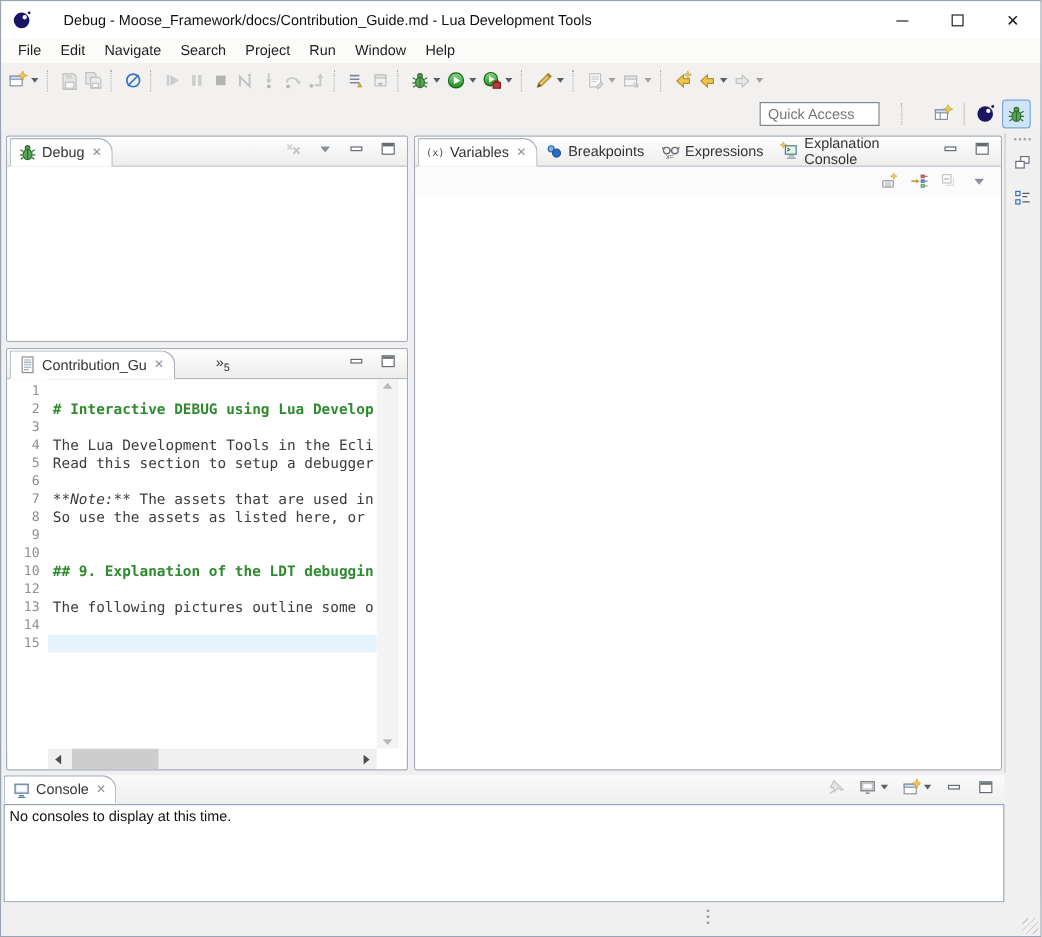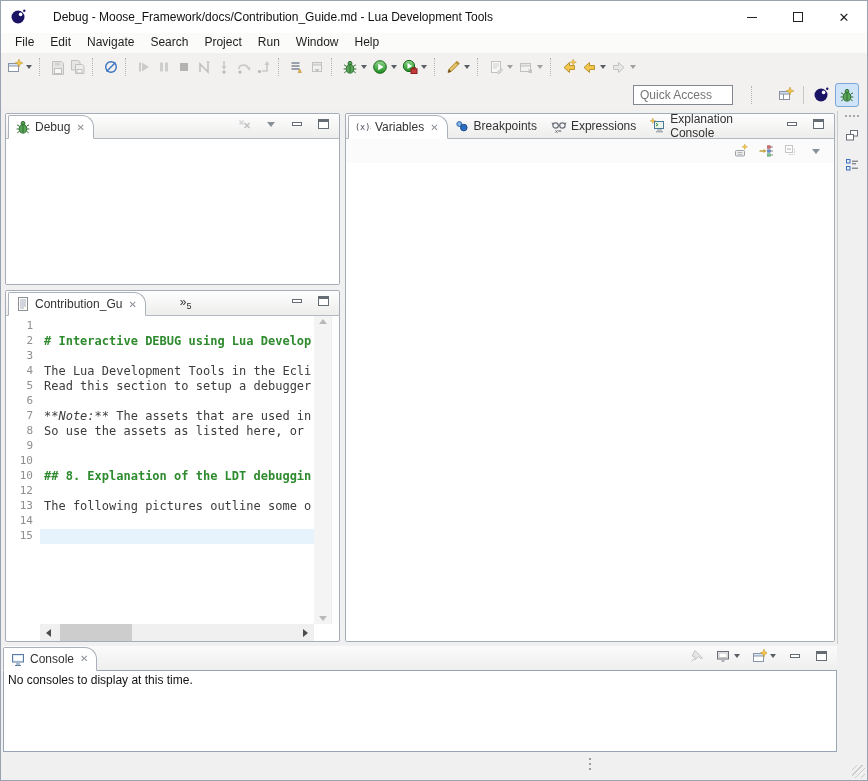--- a/index.html
+++ b/index.html
@@ -74,21 +74,21 @@
   .chev-l { width:0;height:0;border-top:4px solid transparent;border-bottom:4px solid transparent;border-right:5px solid #4c4c4c; }
   .chev-r { width:0;height:0;border-top:4px solid transparent;border-bottom:4px solid transparent;border-left:5px solid #4c4c4c; }
   .htrack { flex:1; height:17px; position:relative; }
   .hthumb { position:absolute; left:3px; top:0; width:30%; height:17px; background:#cdcdcd; }
 
   
   .view-toolbar-row { height:24px; flex:0 0 auto; background:#fbfbfb; display:flex; align-items:center; justify-content:flex-end; gap:5px; padding-right:8px; }
 
   
   .console-sec { flex:0 0 106px; display:flex; flex-direction:column; padding:0 30px 0 2px; }
-  .console-head { height:24px; display:flex; align-items:center; background:linear-gradient(#fbfbfb,#efefee); }
+  .console-head { height:24px; display:flex; align-items:flex-start; background:linear-gradient(#fbfbfb,#efefee); }
   .console-content { flex:1; border:1px solid #98a5b6; background:#fff; padding:2px 4px; color:#111; }
 
   
   .statusbar { flex:1; position:relative; background:#f0f0f0; }
   .drag-dots { position:absolute; left:588px; top:6px; width:3px; display:flex; flex-direction:column; gap:3px; }
   .drag-dots i { width:2px; height:2px; background:#9a9a9a; display:block; }
   .resize-grip { position:absolute; right:2px; bottom:2px; width:13px; height:13px;
     background:repeating-linear-gradient(135deg, transparent 0 3px, #c2c2c2 3px 4px); opacity:.8; }
 
   
@@ -486,21 +486,21 @@
                 <div class="cl"></div>
                 <div class="cl heading"><span class="seg"># Interactive DEBUG using Lua Develop</span></div>
                 <div class="cl"></div>
                 <div class="cl"><span class="seg">The Lua Development Tools in the Ecli</span></div>
                 <div class="cl"><span class="seg">Read this section to setup a debugger</span></div>
                 <div class="cl"></div>
                 <div class="cl"><span class="seg italic">**Note:**</span><span class="seg"> The assets that are used in</span></div>
                 <div class="cl"><span class="seg">So use the assets as listed here, or</span></div>
                 <div class="cl"></div>
                 <div class="cl"></div>
-                <div class="cl heading"><span class="seg">## 8. Explanation of the LDT debuggin</span></div>
+                <div class="cl heading"><span class="seg">## 9. Explanation of the LDT debuggin</span></div>
                 <div class="cl"></div>
                 <div class="cl"><span class="seg">The following pictures outline some o</span></div>
                 <div class="cl"></div>
                 <div class="cl cur"></div>
               </div>
             <div class="vscroll">
               <span class="chev-up"></span>
               <span class="chev-dn"></span>
             </div>
             <div class="ruler"></div>

